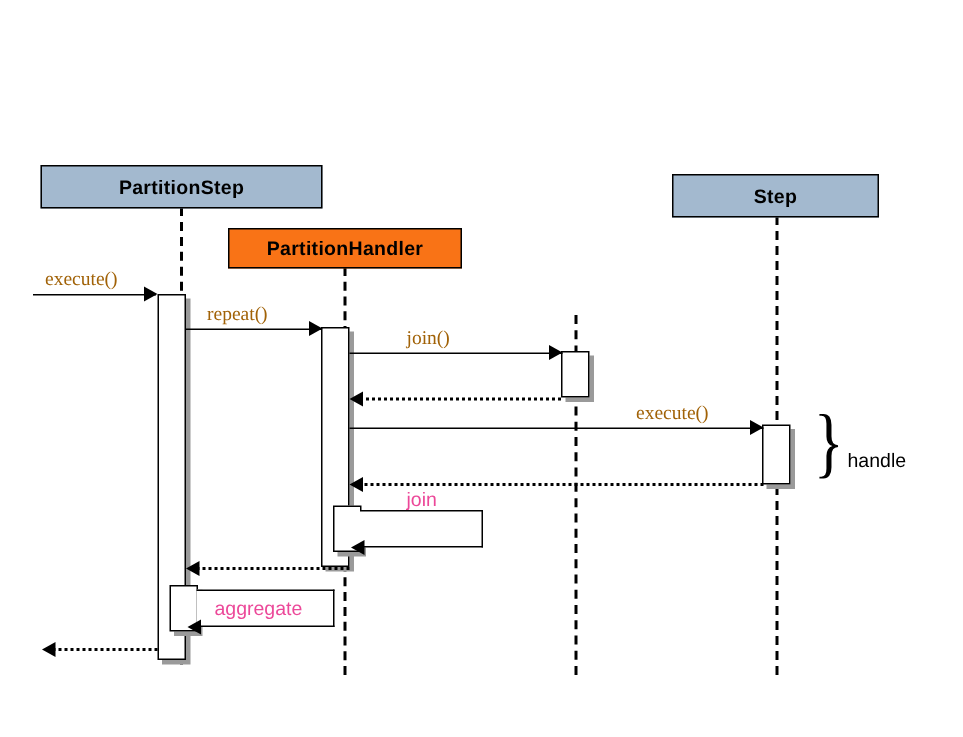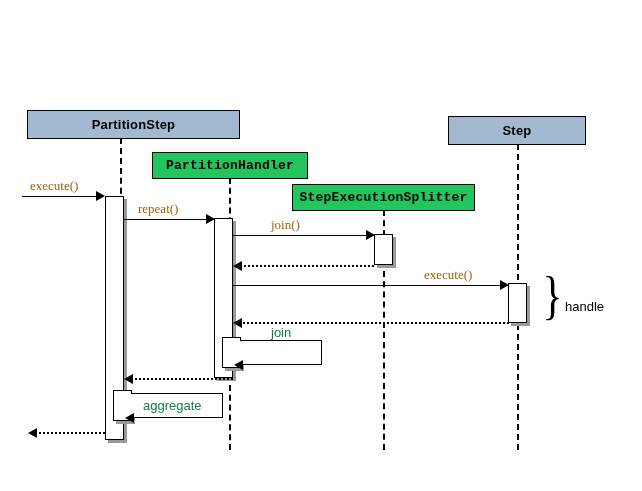--- a/index.html
+++ b/index.html
@@ -26,21 +26,21 @@
     display: flex;
     align-items: center;
     justify-content: center;
     font-weight: bold;
     font-size: 13px;
     color: #000000;
     letter-spacing: 0.2px;
     white-space: nowrap;
   }
   .participant.blue  { background: #a3b9cf; }
-  .participant.pink  { background: #22c55e; font-family: Liberation Mono, monospace; }
+  .participant.pink  { background: #f97316; }
 
   
   .lifeline {
     position: absolute;
     width: 0;
     border-left: 2px dashed #000000;
   }
 
   
   .activation {
@@ -86,21 +86,21 @@
   .selfcall {
     position: absolute;
     box-sizing: border-box;
     border: 1px solid #000000;
     border-left: none;
     background: #ffffff;
   }
   .selfcall-label {
     position: absolute;
     font-size: 13px;
-    color: #15803d;
+    color: #ec4899;
     white-space: nowrap;
   }
   
   .brace {
     position: absolute;
     font-size: 52px;
     line-height: 1;
     font-family: "Liberation Serif", serif;
     color: #000000;
     transform: scaleX(0.8);
@@ -118,31 +118,28 @@
 <div id="canvas">
 
   <div class="lifeline" style="left:120px; top:138px; height:305px;"></div>
 
   <div class="lifeline" style="left:229px; top:178px; height:272px;"></div>
 
   <div class="lifeline" style="left:383px; top:210px; height:240px;"></div>
 
   <div class="lifeline" style="left:517px; top:144px; height:306px;"></div>
 
-  <div class="participant blue" style="left:27px; top:110px; width:213px; height:29px;text-align:center;">
+  <div class="participant blue" style="left:27px; top:110px; width:188px; height:29px;text-align:center;">
     <span>PartitionStep</span>
   </div>
 
   <div class="participant pink" style="left:152px; top:152px; width:156px; height:27px;">
     <span>PartitionHandler</span>
   </div>
 
-  <div class="participant pink" style="left:292px; top:184px; width:183px; height:27px;">
-    <span>StepExecutionSplitter</span>
-  </div>
 
   <div class="participant blue" style="left:448px; top:116px; width:138px; height:29px;">
     <span>Step</span>
   </div>
 
   <div class="activation" style="left:105px; top:196px; width:19px; height:244px;"></div>
 
   <div class="activation" style="left:214px; top:218px; width:19px; height:160px;"></div>
 
   <div class="activation" style="left:374px; top:234px; width:19px; height:31px;"></div>

